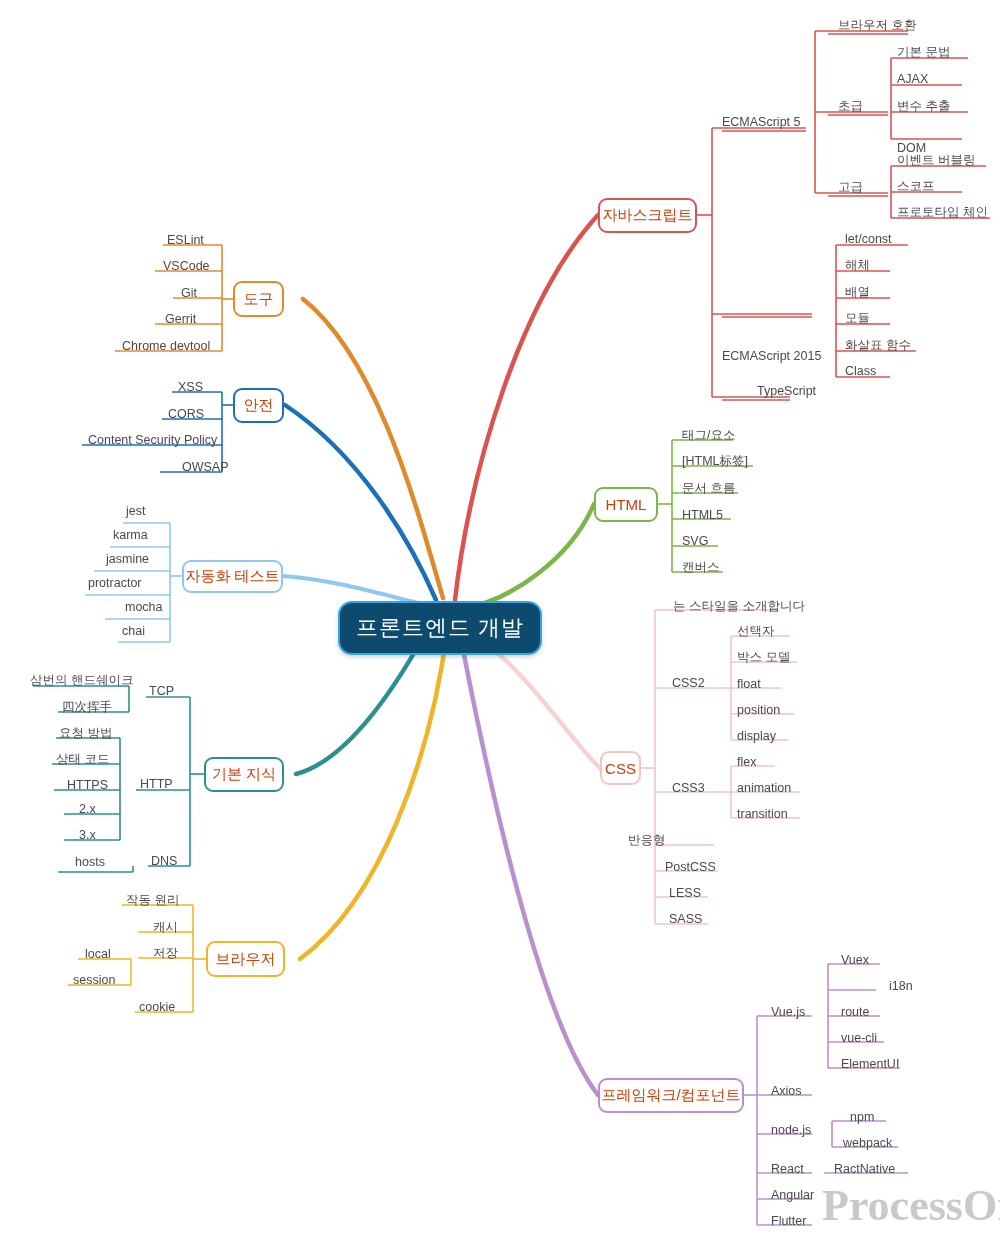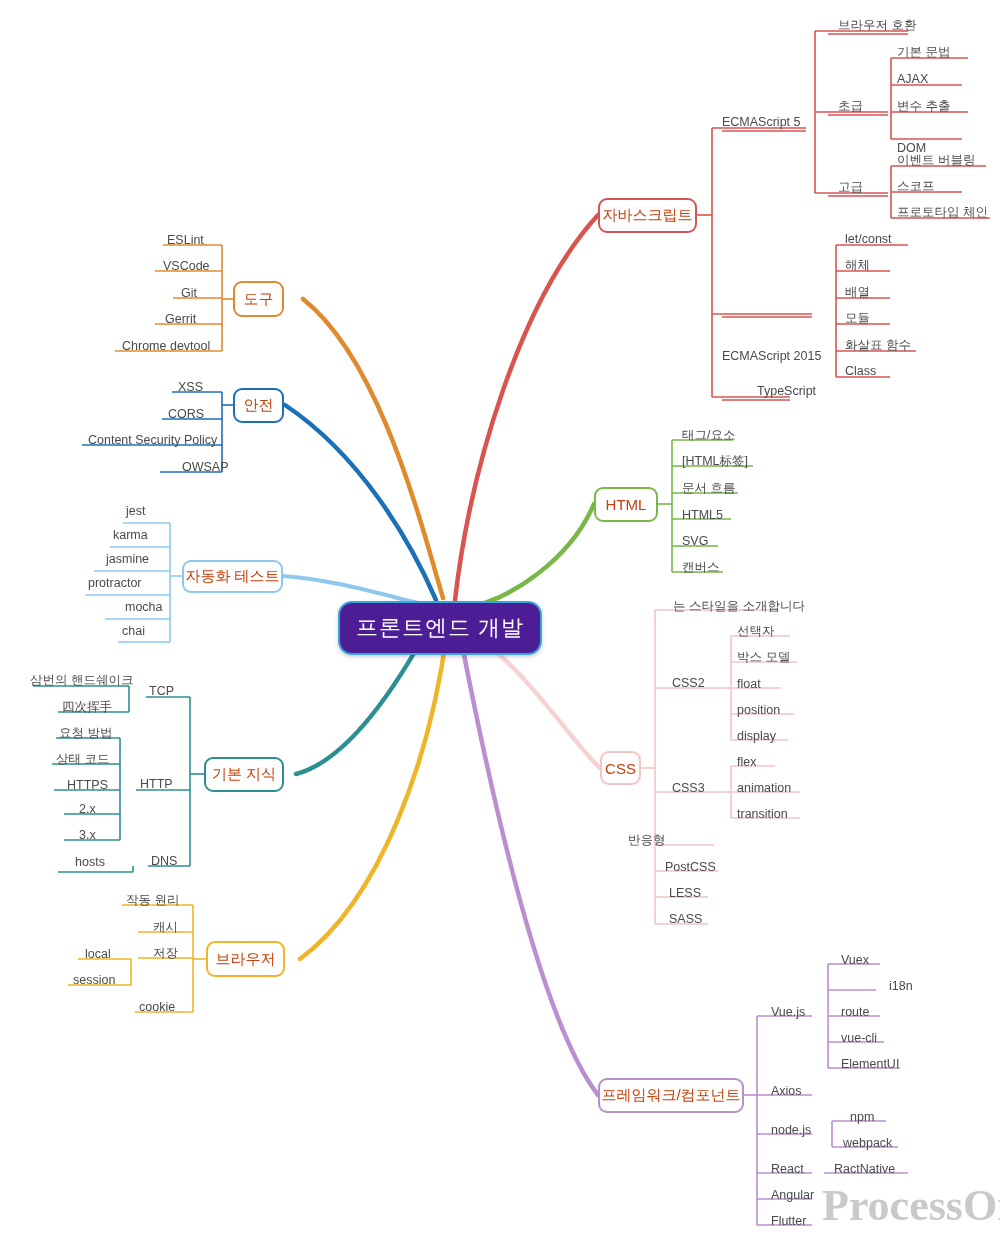--- a/index.html
+++ b/index.html
@@ -217,21 +217,21 @@
     <path d="M 731 688 L 781 688" stroke="#f2c5c5" stroke-width="1.6" fill="none"></path>
     <path d="M 731 714 L 794 714" stroke="#f2c5c5" stroke-width="1.6" fill="none"></path>
     <path d="M 731 740 L 788 740" stroke="#f2c5c5" stroke-width="1.6" fill="none"></path>
 
     <path d="M 731 766 L 731 818" stroke="#f2c5c5" stroke-width="1.6" fill="none"></path>
     <path d="M 731 766 L 775 766" stroke="#f2c5c5" stroke-width="1.6" fill="none"></path>
     <path d="M 731 792 L 800 792" stroke="#f2c5c5" stroke-width="1.6" fill="none"></path>
     <path d="M 731 818 L 800 818" stroke="#f2c5c5" stroke-width="1.6" fill="none"></path>
   </svg>
 
-  <div class="node root" style="left:338px; top:601px; width:204px; height:54px; background:#4c1d95;">
+  <div class="node root" style="left:338px; top:601px; width:204px; height:54px; background:#0c4a6e;">
     <span>프론트엔드 개발</span>
   </div>
 
   <div class="node lvl1" style="left:598px; top:198px; width:99px; height:35px; border-color:#d9534f;">
     <span>자바스크립트</span>
   </div>
 
   <div class="node lvl1" style="left:233px; top:281px; width:51px; height:36px; border-color:#e08a2e;">
     <span>도구</span>
   </div>

